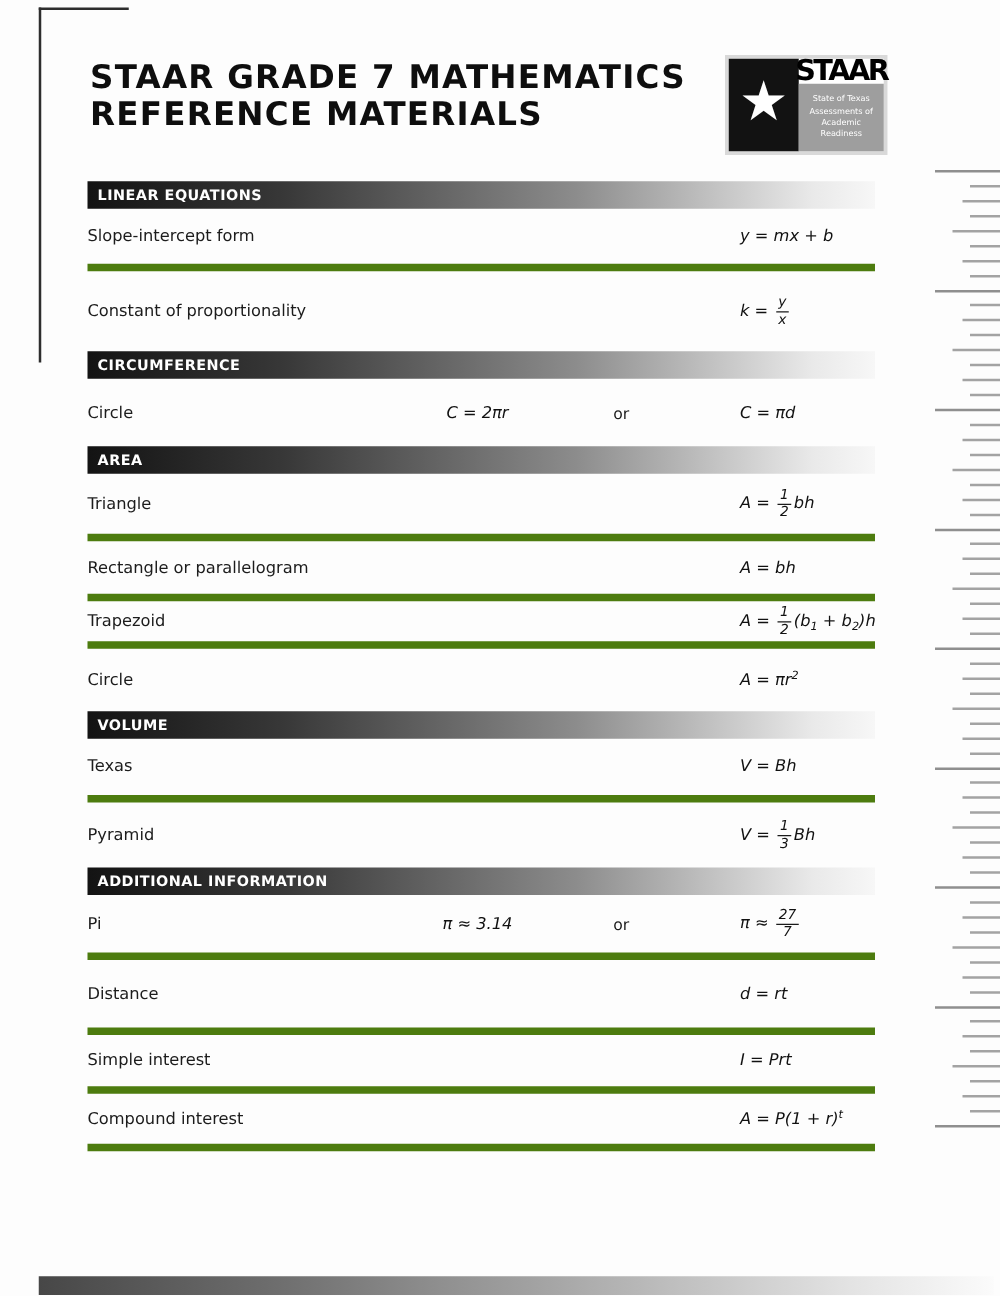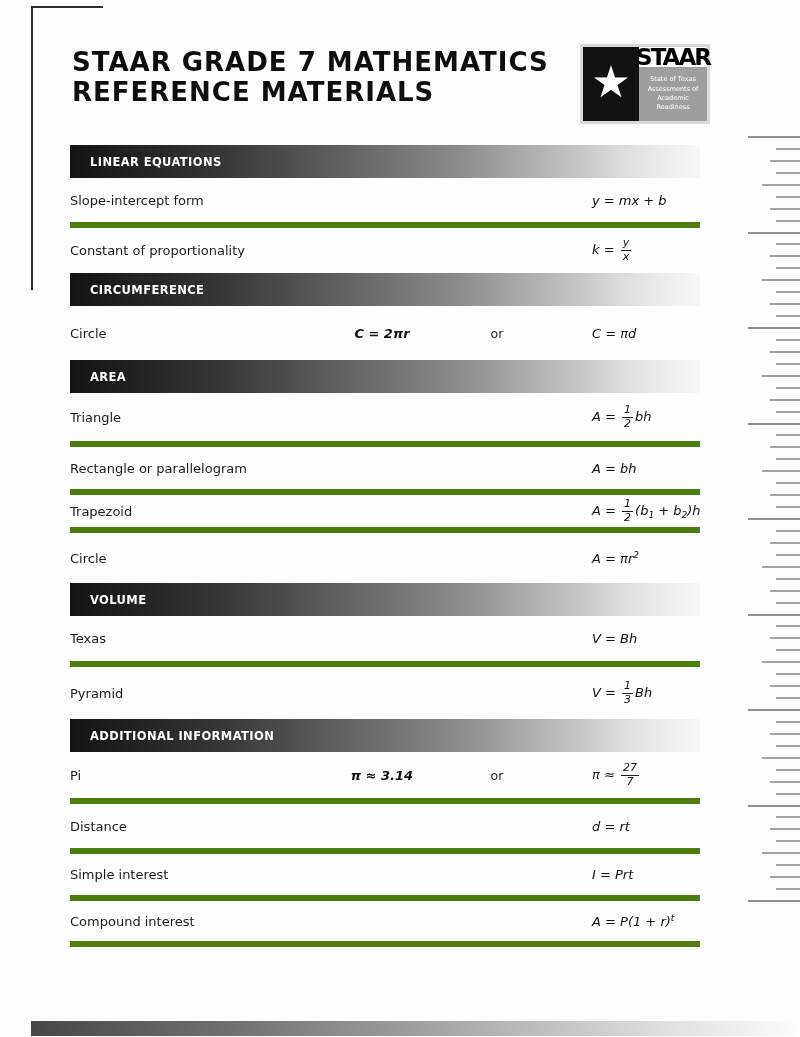--- a/index.html
+++ b/index.html
@@ -26,31 +26,31 @@
   .logo-star-box{width:56px;background:#121212;display:flex;align-items:center;justify-content:center;flex:none;}
   .logo-star{color:#fff;font-size:44px;line-height:1;transform:translateY(-2px);}
   .logo-right{flex:1;display:flex;flex-direction:column;min-width:0;}
   .logo-brand{height:20px;display:flex;align-items:center;justify-content:center;
     font-weight:bold;font-size:23px;letter-spacing:-2px;color:#000;}
   .logo-tagline{flex:1;background:#9e9e9e;color:#fff;font-size:6.5px;line-height:1.45;
     text-align:center;display:flex;flex-direction:column;justify-content:center;padding:1px;}
   
   #content{position:absolute;left:70px;top:145px;width:630px;}
   .section-bar{
-    height:33px;display:flex;align-items:center;padding-left:20px;box-sizing:border-box;
+    height:22px;display:flex;align-items:center;padding-left:8px;box-sizing:border-box;
     background:linear-gradient(90deg,#131313 0%,#383838 25%,#8c8c8c 62%,#e9e9e9 92%,#f7f7f7 100%);
   }
   .section-title{color:#fff;font-weight:bold;font-size:11.5px;letter-spacing:.4px;}
   .row{
     display:grid;grid-template-columns:232px 160px 70px 60px 1fr;
     align-items:center;box-sizing:border-box;
   }
   .row.has-divider{border-bottom:6px solid #4d7c0f;}
   .row-label{grid-column:1;font-size:13px;color:#1c1c1c;}
-  .f-mid{grid-column:2;text-align:center;font-weight:bold;}
+  .f-mid{grid-column:2;text-align:center;}
   .f-or{grid-column:3;text-align:center;font-size:12.5px;font-style:normal;color:#1c1c1c;}
   .f-right{grid-column:5;text-align:left;}
   .formula{font-style:italic;font-size:13px;color:#111;white-space:nowrap;}
   .formula sup,.formula sub{font-size:9px;}
   .frac{display:inline-flex;flex-direction:column;vertical-align:middle;
     text-align:center;font-size:11px;line-height:1.15;margin:0 2px;}
   .fden{border-top:1px solid #1a1a1a;padding:0 2px;}
   .fnum{padding:0 2px;}
   
   #ruler{position:absolute;left:700px;top:0;width:100px;height:1037px;}
@@ -84,21 +84,21 @@
 </div>
 
 <div id="content">
     <div class="section-bar">
       <span class="section-title">LINEAR EQUATIONS</span>
     </div>
     <div class="row has-divider" style="height: 50px;">
       <span class="row-label">Slope-intercept form</span>
       <span class="formula f-right">y = mx + b</span>
     </div>
-    <div class="row" style="height: 45px;">
+    <div class="row" style="height: 64px;">
       <span class="row-label">Constant of proportionality</span>
       <span class="formula f-right">k = <span class="frac">
           <span class="fnum">y</span>
           <span class="fden">x</span>
         </span></span>
     </div>
     <div class="section-bar">
       <span class="section-title">CIRCUMFERENCE</span>
     </div>
     <div class="row" style="height: 54px;">
@@ -151,21 +151,21 @@
     </div>
     <div class="row has-divider" style="height: 52px;">
       <span class="row-label">Pi</span>
       <span class="formula f-mid">π ≈ 3.14</span>
       <span class="f-or">or</span>
       <span class="formula f-right">π ≈ <span class="frac">
           <span class="fnum">27</span>
           <span class="fden">7</span>
         </span></span>
     </div>
-    <div class="row has-divider" style="height: 50px;">
+    <div class="row has-divider" style="height: 60px;">
       <span class="row-label">Distance</span>
       <span class="formula f-right">d = rt</span>
     </div>
     <div class="row has-divider" style="height: 47px;">
       <span class="row-label">Simple interest</span>
       <span class="formula f-right">I = Prt</span>
     </div>
     <div class="row has-divider" style="height: 46px;">
       <span class="row-label">Compound interest</span>
       <span class="formula f-right">A = P(1 + r)<sup>t</sup></span>

